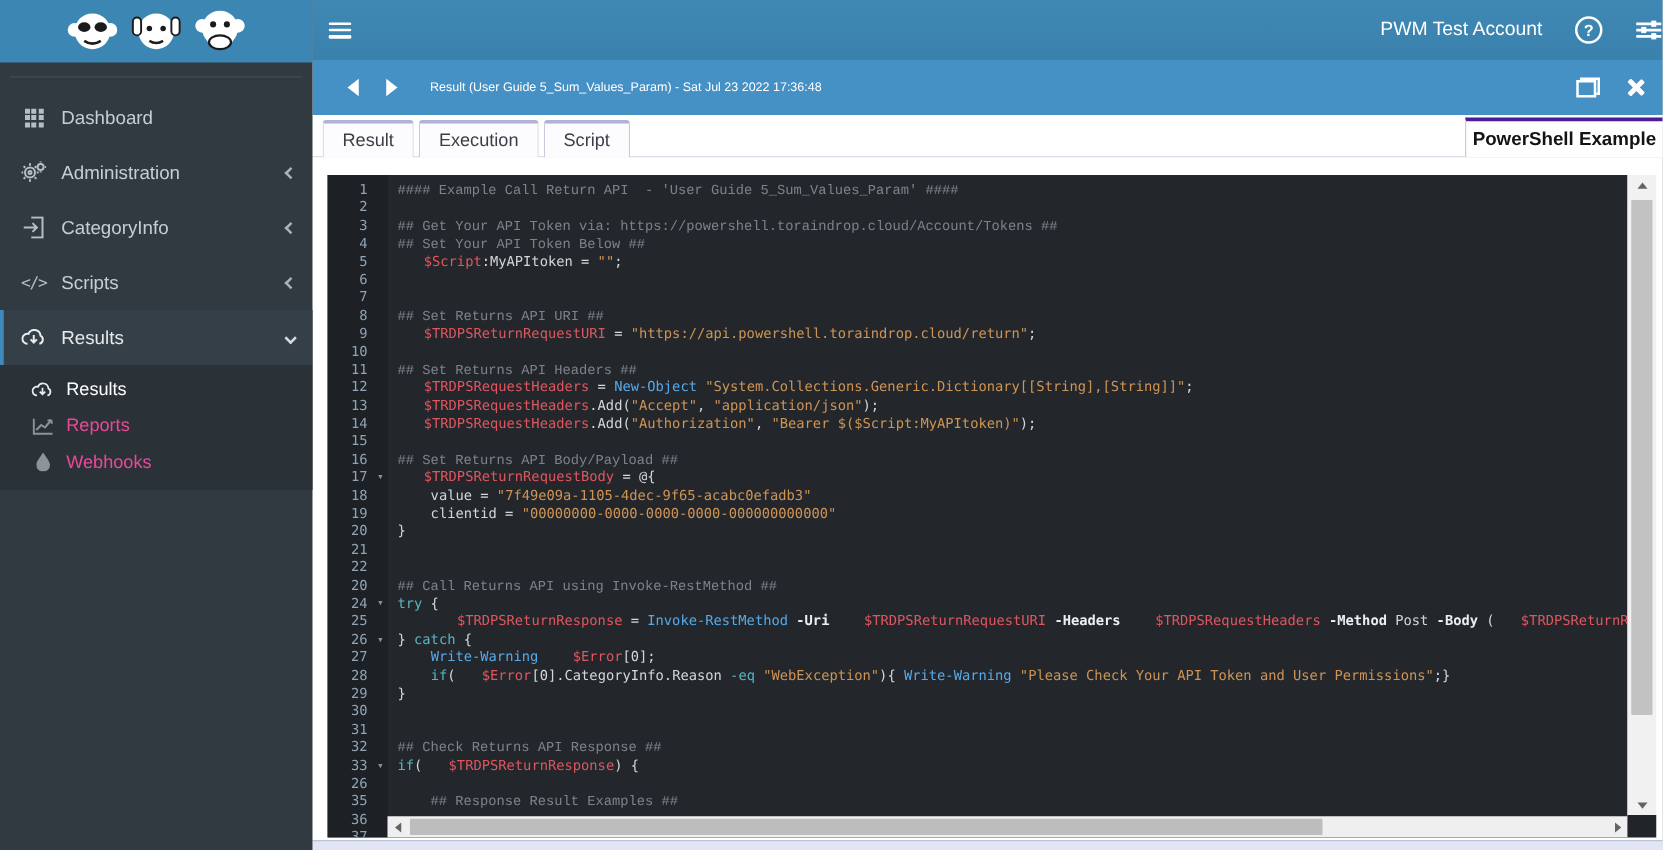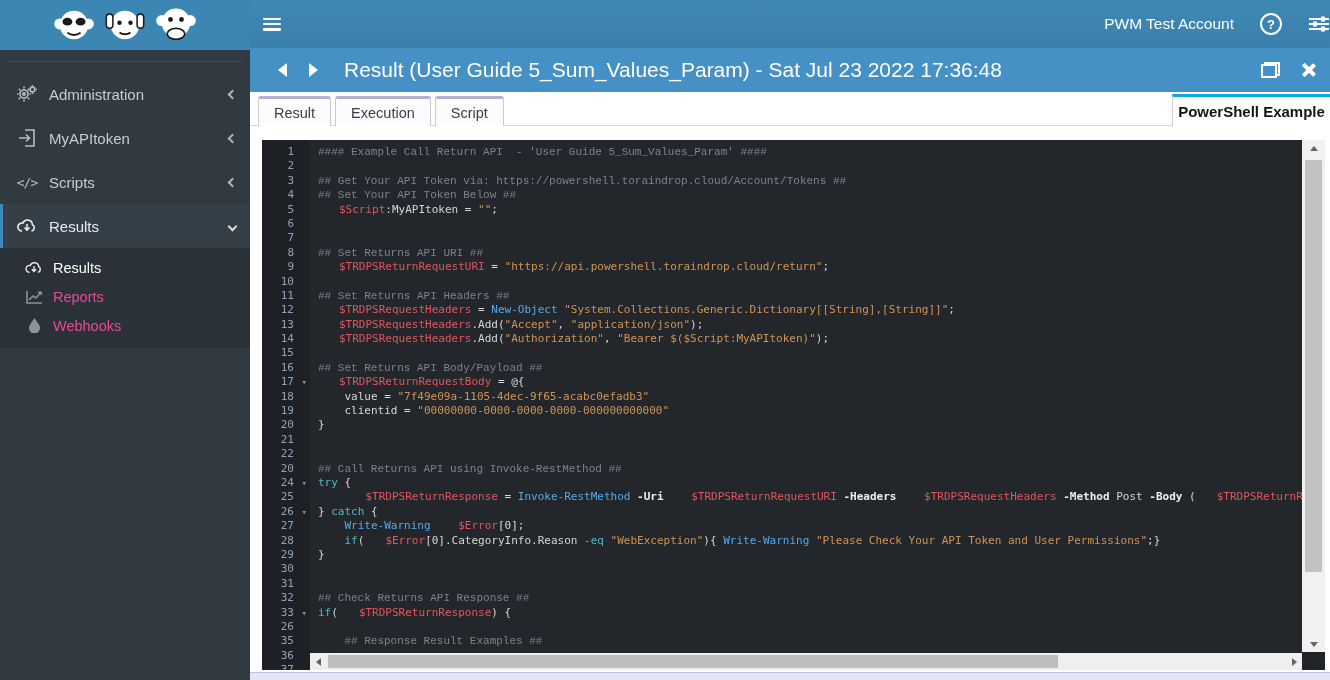--- a/index.html
+++ b/index.html
@@ -47,40 +47,40 @@
     color:#fff; font-size:13px; font-weight:bold; display:flex; align-items:center;
     justify-content:center; cursor:pointer; }
   .sliders { cursor:pointer; display:flex; }
 
   
   .caret { width:0; height:0; cursor:pointer; }
   .caret.left { border-top:7px solid transparent; border-bottom:7px solid transparent;
     border-right:9px solid #fff; margin-left:28px; }
   .caret.right { border-top:7px solid transparent; border-bottom:7px solid transparent;
     border-left:9px solid #fff; margin-left:22px; }
-  .win-title { margin-left:26px; font-size:21px; color:#fff; }
+  .win-title { margin-left:26px; font-size:10px; color:#fff; }
   .title-right { margin-left:auto; display:flex; align-items:center; gap:20px; padding-right:14px; }
   .restore { position:relative; width:19px; height:16px; cursor:pointer; }
   .restore::before { content:""; position:absolute; right:0; top:0; width:12px; height:10px;
     border:2px solid #fff; }
   .restore::after { content:""; position:absolute; left:0; bottom:0; width:12px; height:10px;
     border:2px solid #fff; background:#4590c4; }
   .close-x { position:relative; width:16px; height:16px; cursor:pointer; }
   .close-x::before, .close-x::after { content:""; position:absolute; left:7px; top:0;
     width:3.5px; height:16px; background:#fff; border-radius:1px; }
   .close-x::before { transform:rotate(45deg); }
   .close-x::after { transform:rotate(-45deg); }
 
   
   .tabs-left { position:absolute; left:8px; top:4px; display:flex; gap:4px; }
   .tab { height:30px; background:#fcfcfe; border:1px solid #c9c9da; border-top:3px solid #b4b1d6;
     border-bottom:none; border-radius:3px 3px 0 0; padding:0 15px; display:flex;
     align-items:center; font-size:14.5px; color:#3c3c46; cursor:pointer; }
   .tab-right { position:absolute; right:0; top:2px; width:158px; height:33px; background:#fff;
-    border:1px solid #cfcfcf; border-top:3px solid #0ea5e9; border-right:none;
+    border:1px solid #cfcfcf; border-top:3px solid #4c1d95; border-right:none;
     display:flex; align-items:center; justify-content:center;
     font-size:15px; font-weight:bold; color:#141414; cursor:pointer; }
 
   
   .editor { position:absolute; left:12px; top:14px; width:1040px; height:530px;
     background:#23272b; overflow:hidden;
     font-family:"DejaVu Sans Mono", monospace; font-size:11px; line-height:14.4px; }
   .gutter { position:absolute; left:0; top:0; bottom:0; width:48px; background:#1d2125;
     padding-top:5px; color:#91a3b4; }
   .ln { position:relative; height:14.4px; text-align:right; padding-right:16px; }
@@ -156,39 +156,55 @@
       <circle cx="15" cy="11" r="2.2" fill="#1b1b1b"></circle>
         <circle cx="25" cy="11" r="2.2" fill="#1b1b1b"></circle>
       <ellipse cx="20" cy="24" rx="8" ry="5" fill="#fff" stroke="#1b1b1b" stroke-width="1.6"></ellipse>
     </svg>
   </div>
   <div class="side-divider"></div>
 
   <div class="menu">
     <div class="mi">
       <span class="ic">
+        <span class="grid9">
+            <i></i>
+            <i></i>
+            <i></i>
+            <i></i>
+            <i></i>
+            <i></i>
+            <i></i>
+            <i></i>
+            <i></i>
+          </span>
+      </span>
+      <span>Dashboard</span>
+    </div>
+    <div class="mi">
+      <span class="ic">
         <svg class="sicon" width="20" height="18" viewBox="0 0 20 18">
           <circle cx="7" cy="9" r="4"></circle>
             <circle cx="7" cy="9" r="1.2"></circle>
           <path d="M7 3.6v-2 M7 14.4v2 M1.6 9h-1.5 M12.4 9h1.5 M3.2 5.2l-1.3-1.3 M10.8 12.8l1.3 1.3 M3.2 12.8l-1.3 1.3 M10.8 5.2l1.3-1.3"></path>
           <circle cx="15.5" cy="4.5" r="2.4"></circle>
             <path d="M15.5 1v-1 M15.5 8v1 M12 4.5h-1 M19 4.5h1"></path>
         </svg>
       </span>
       <span>Administration</span>
       <span class="chev chevron left"></span>
     </div>
     <div class="mi">
       <span class="ic">
         <svg class="sicon" width="18" height="18" viewBox="0 0 18 18">
           <path d="M7 1h9v16H7"></path>
             <path d="M1 9h10 M8 5.5 L11.5 9 L8 12.5"></path>
         </svg>
       </span>
-      <span>MyAPItoken</span>
+      <span>CategoryInfo</span>
       <span class="chev chevron left"></span>
     </div>
     <div class="mi">
       <span class="ic">
           <span class="code-glyph">&lt;/&gt;</span>
         </span>
       <span>Scripts</span>
       <span class="chev chevron left"></span>
     </div>
     <div class="mi active">

